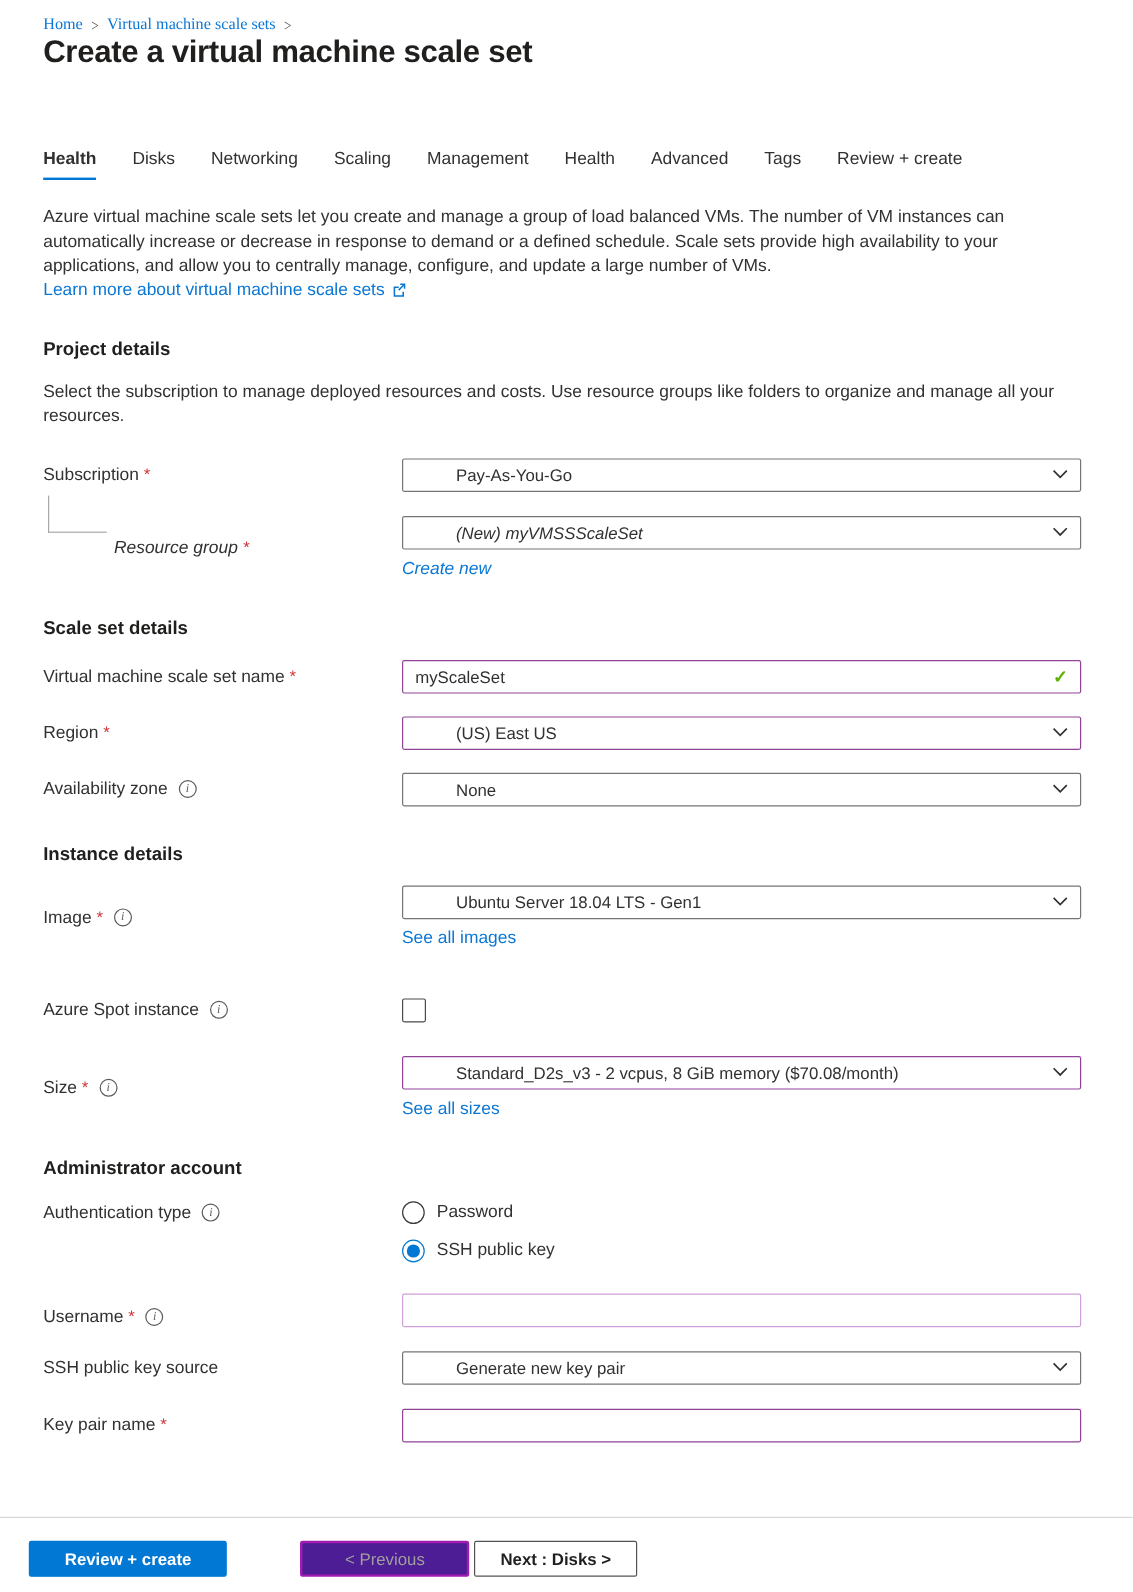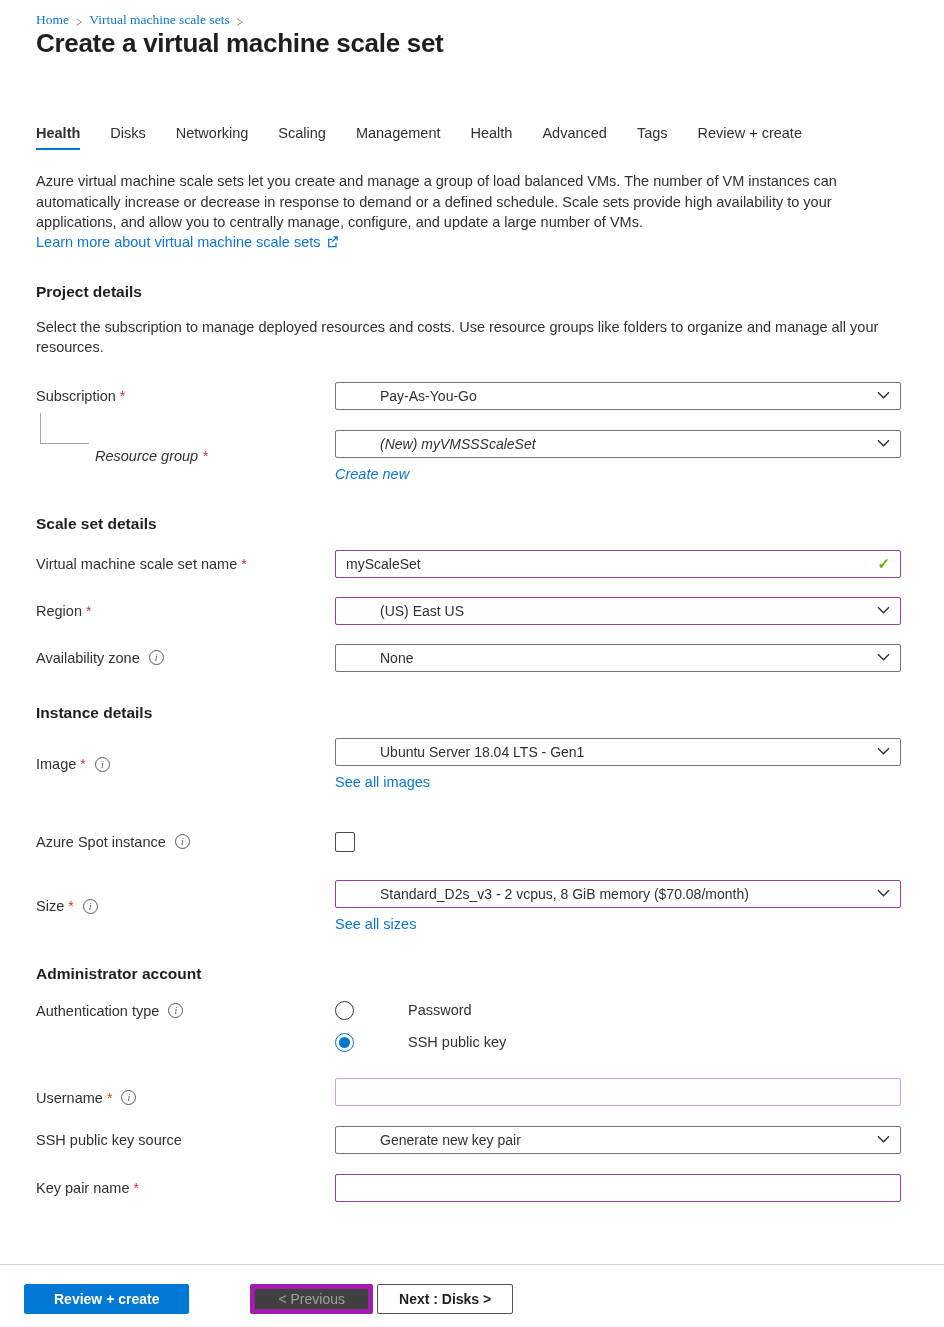--- a/index.html
+++ b/index.html
@@ -66,37 +66,37 @@
   .rg-connector {
     position:absolute; left:4px; top:-17px; width:49px; height:31px;
     border-left:1px solid #aaa8a6; border-bottom:1px solid #aaa8a6;
   }
   .rg-label-indent { padding-left:59px; }
 
   
   .checkbox { width:20px; height:20px; border:1px solid #4c4a48; border-radius:2px; background:#fff; cursor:pointer; }
 
   
-  .radio-row { display:flex; align-items:center; font-size:14.5px; margin-bottom:13px; cursor:pointer;gap:44px; }
+  .radio-row { display:flex; align-items:center; font-size:14.5px; margin-bottom:13px; cursor:pointer; }
   .radio-row:last-child { margin-bottom:0; }
   .radio-outer {
     width:19px; height:19px; border:1px solid #3b3a39; border-radius:50%;
     margin-right:10px; display:flex; align-items:center; justify-content:center; flex:none; background:#fff;
   }
   .radio-outer.selected { border-color:#0078d4; }
   .radio-dot { width:11px; height:11px; border-radius:50%; background:#0078d4; }
 
   input.text-input { outline:none; }
 
   
   .footer-divider { border-top:1px solid #d8d6d4; margin-top:62px; }
   .footer { display:flex; align-items:center; padding:19px 0 18px 24px; }
   .btn { height:30px; font-size:14px; border-radius:2px; display:inline-flex; align-items:center; justify-content:center; cursor:pointer; font-family:"Liberation Sans",sans-serif; }
   .btn-primary { background:#0078d4; border:1px solid #0078d4; color:#fff; font-weight:700; padding:0 29px; }
-  .btn-disabled { background:#404040; border:5px solid #a21caf; color:#a19f9d; padding:0 23px; margin-left:61px; cursor:default; }
+  .btn-disabled { background:#4c1d95; border:2px solid #a21caf; color:#a19f9d; padding:0 35px; margin-left:61px; cursor:default; }
   .btn-secondary { background:#fff; border:1px solid #55524f; color:#201f1e; font-weight:600; padding:0 21px; margin-left:4px; }
 </style>
 </head>
 <body>
 
 <div class="page">
 
   
   <div class="breadcrumb">
     <a class="crumb">Home</a>

